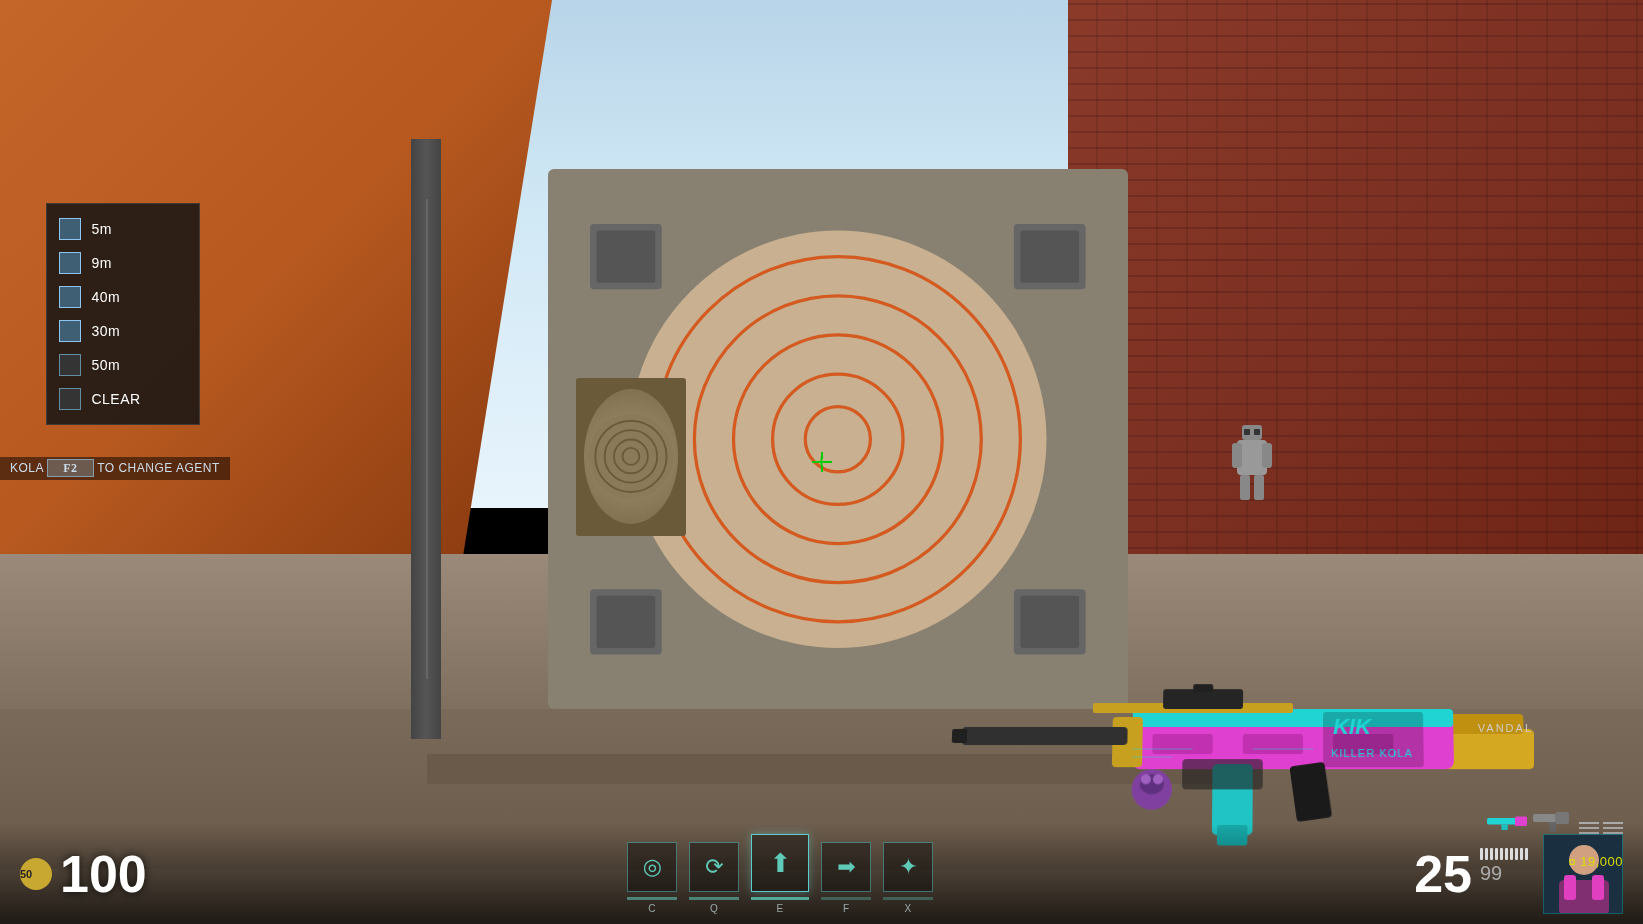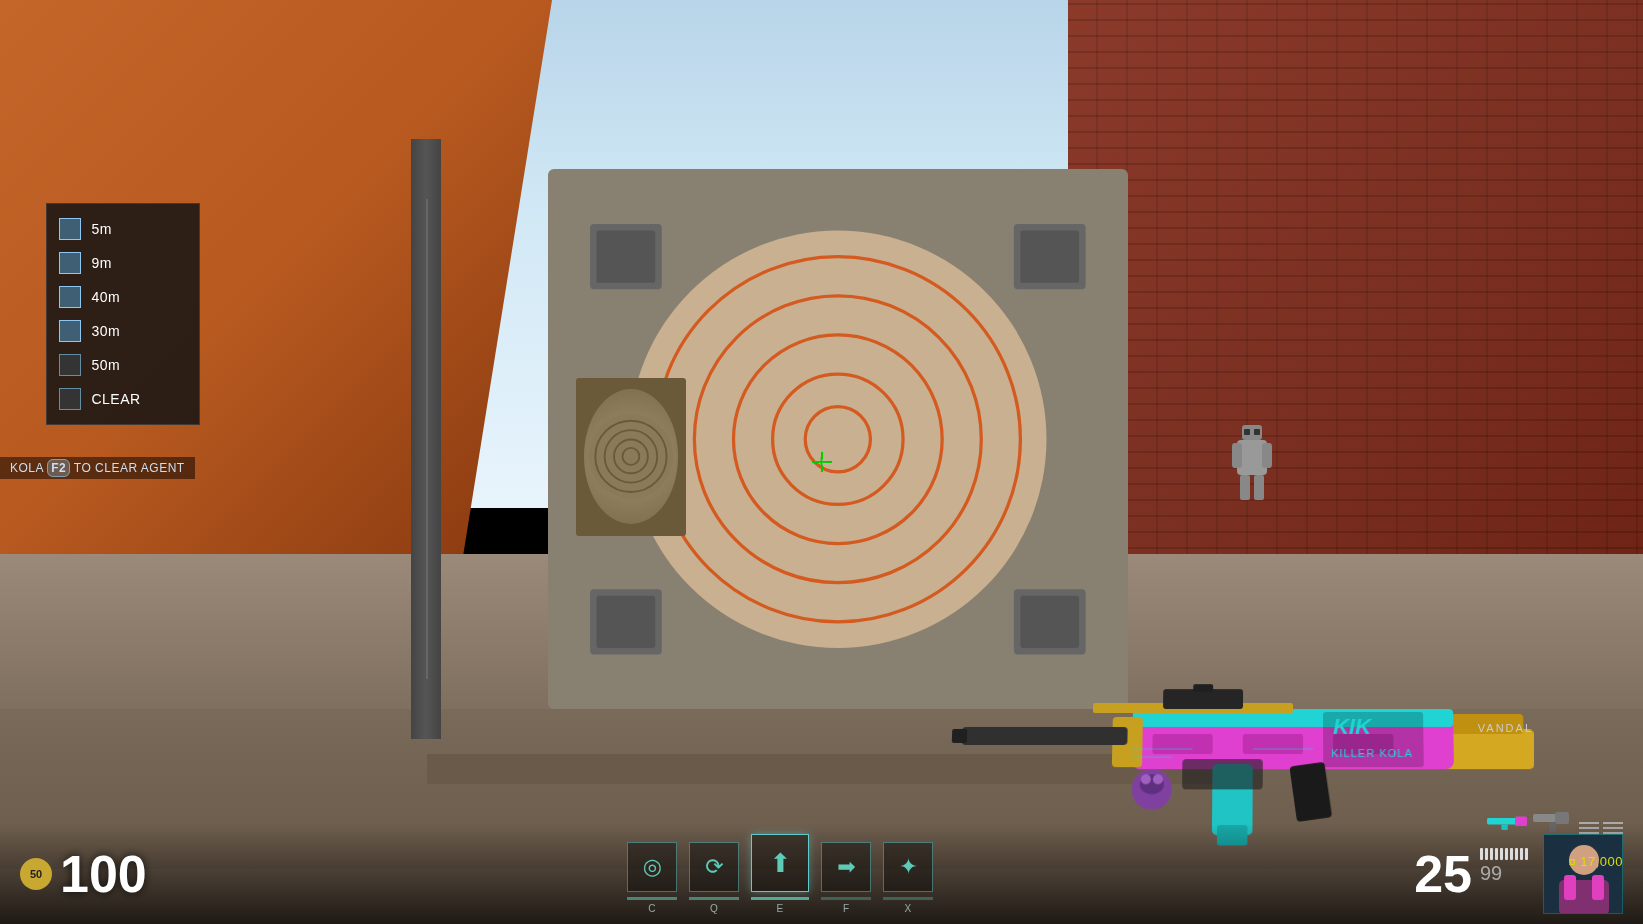--- a/index.html
+++ b/index.html
@@ -159,23 +159,24 @@
       background: rgba(0,0,0,0.5);
       color: #ccddee;
       font-size: 12px;
       letter-spacing: 0.5px;
       white-space: nowrap;
     }
 
     .change-agent-hint .key {
       background: rgba(150,200,230,0.3);
       border: 1px solid rgba(150,200,230,0.6);
-      padding: 1px 3px;
-      border-radius: 6px;
+      padding: 1px 15px;
+      border-radius: 0;
       font-weight: bold;
+      font-family: Liberation Serif, serif;
     }
 
     
     .crosshair {
       position: absolute;
       top: 50%;
       left: 50%;
       transform: translate(-50%, -50%);
       width: 20px;
       height: 20px;
@@ -213,21 +214,21 @@
       gap: 8px;
     }
 
     .health-shield {
       width: 32px;
       height: 32px;
       border-radius: 50%;
       background: #c8a830;
       display: flex;
       align-items: center;
-      justify-content: center;
+      justify-content: flex-start;
       color: #222;
       font-size: 11px;
       font-weight: bold;
     }
 
     .health-value {
       color: #ffffff;
       font-size: 52px;
       font-weight: bold;
       line-height: 1;
@@ -535,21 +536,21 @@
       <div class="distance-checkbox"></div>
       <span class="distance-label">50m</span>
     </div>
     <div class="distance-option">
       <div class="distance-checkbox"></div>
       <span class="distance-label">CLEAR</span>
     </div>
   </div>
 
   <div class="change-agent-hint">
-    <span>KOLA </span><span class="key">F2</span><span> TO CLEAR AGENT</span>
+    <span>KOLA </span><span class="key">F2</span><span> TO CHANGE AGENT</span>
   </div>
 
   <div class="crosshair">
     <svg width="20" height="20" viewBox="0 0 20 20">
       <line x1="10" y1="0" x2="10" y2="7" stroke="#00cc00" stroke-width="2"></line>
       <line x1="10" y1="13" x2="10" y2="20" stroke="#00cc00" stroke-width="2"></line>
       <line x1="0" y1="10" x2="7" y2="10" stroke="#00cc00" stroke-width="2"></line>
       <line x1="13" y1="10" x2="20" y2="10" stroke="#00cc00" stroke-width="2"></line>
     </svg>
   </div>
@@ -718,16 +719,16 @@
         <rect x="15" y="45" width="50" height="35" fill="#803070" rx="5"></rect>
         <rect x="20" y="40" width="12" height="25" fill="#e040c0" rx="3"></rect>
         <rect x="48" y="40" width="12" height="25" fill="#e040c0" rx="3"></rect>
       </svg>
     </div>
 
   </div>
 
   <div class="money-display">
     <span>¤</span>
-    <span>17,000</span>
+    <span>19,000</span>
   </div>
 
 </div>
 
 </body></html>

